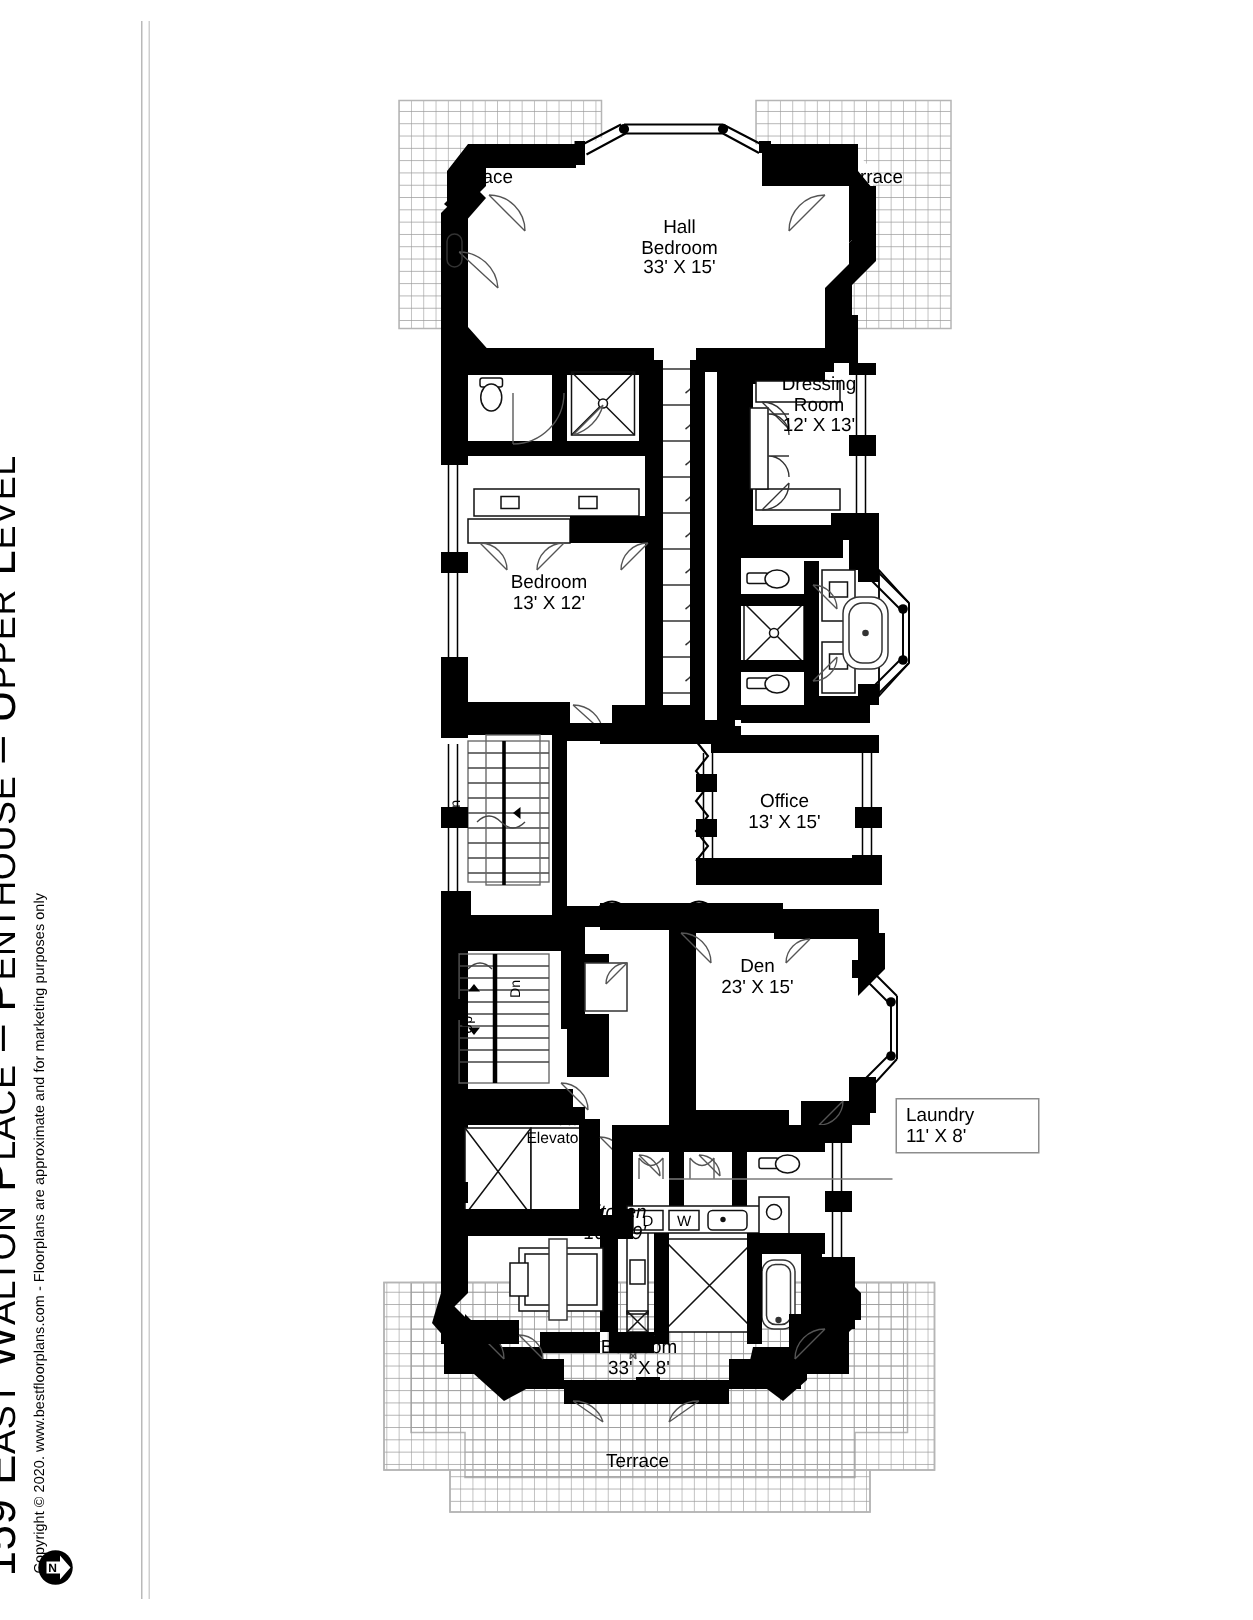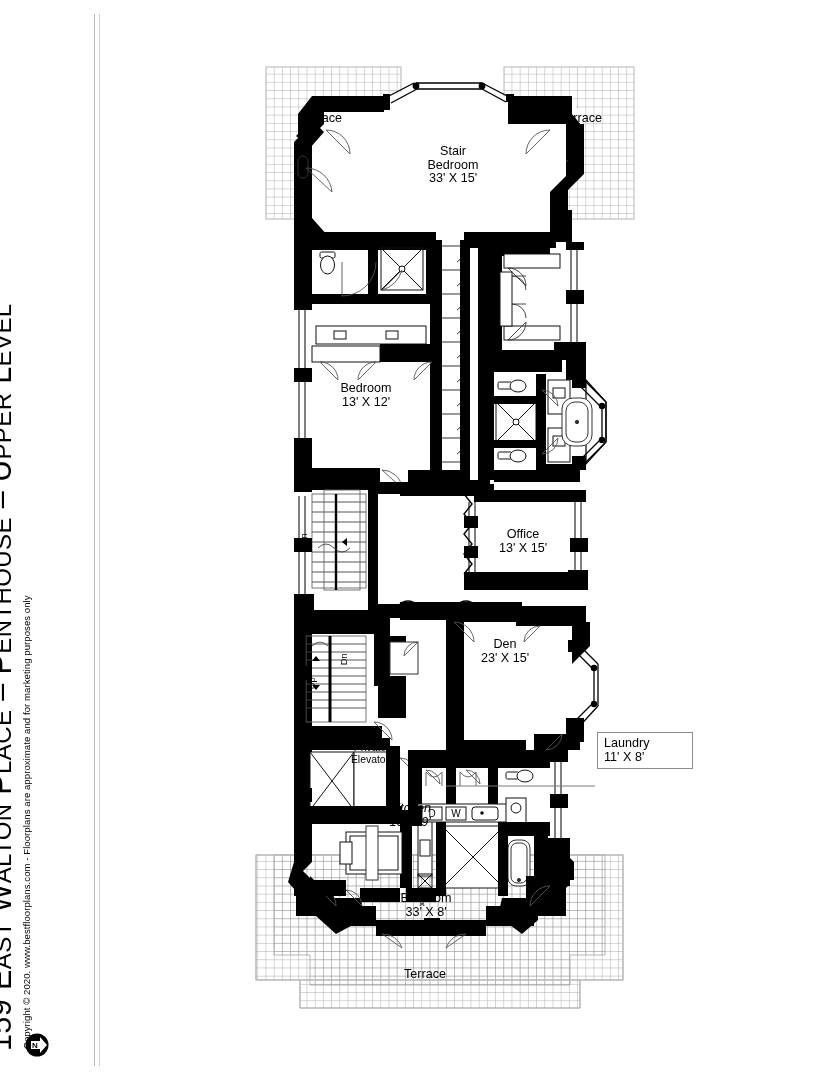--- a/index.html
+++ b/index.html
@@ -519,25 +519,30 @@
 
   <div class="rlabel" style="left:36px;top:62px;width:70px;">
     <span>Terrace</span>
   </div>
 
   <div class="rlabel" style="left:296px;top:62px;width:70px;">
     <span>Terrace</span>
   </div>
 
   <div class="rlabel" style="left:133px;top:95px;width:140px;">
-    <div>Stair</div>
+    <div>Hall</div>
     <div>Bedroom</div>
     <div>33' X 15'</div>
   </div>
 
+  <div class="rlabel" style="left:246px;top:200px;width:100px;">
+    <div>Dressing</div>
+    <div>Room</div>
+    <div>12' X 13'</div>
+  </div>
 
   <div class="rlabel" style="left:56px;top:332px;width:120px;">
     <div>Bedroom</div>
     <div>13' X 12'</div>
   </div>
 
 
   <div class="rlabel" style="left:218px;top:463px;width:110px;margin-top:15px;">
     <div>Office</div>
     <div>13' X 15'</div>

